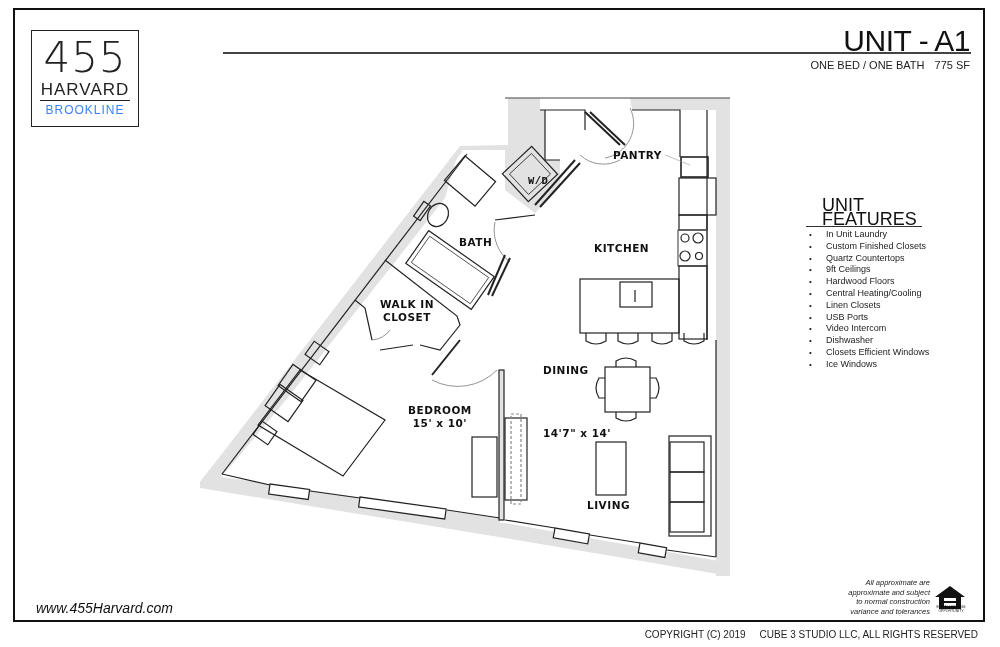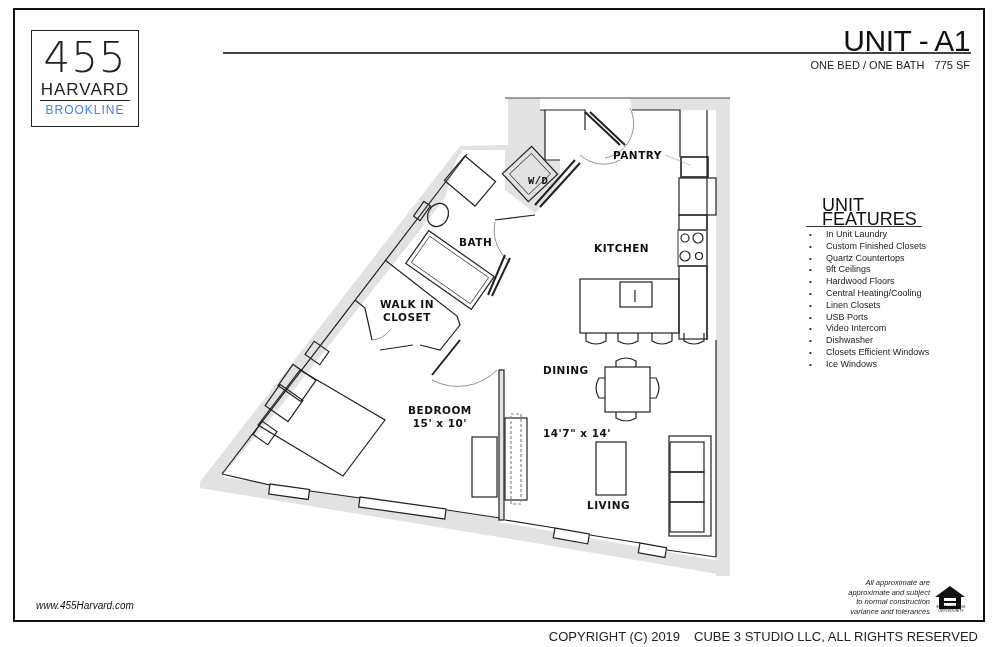--- a/index.html
+++ b/index.html
@@ -11,25 +11,25 @@
   .logo .brook { font-family:"Liberation Sans", sans-serif; font-size:12px; letter-spacing:1px; line-height:16px; color:#3b82f6; margin-top:1px; }
   .hline { position:absolute; left:223px; top:52px; width:748px; height:2px; background:#444; }
   .unit-title { position:absolute; right:30px; top:24px; font-size:30px; font-family:"Liberation Sans", sans-serif; letter-spacing:-0.5px; color:#111; }
   .unit-sub { position:absolute; right:30px; top:59px; font-size:11px; color:#222; }
   .unit-sub span { margin-left:10px; }
   .features { position:absolute; left:806px; top:198px; width:120px; }
   .features .ftitle { font-size:18px; text-decoration:none; border-bottom:1.5px solid #333; padding-left:16px; padding-bottom:0; line-height:14px; width:100px; }
   .features ul { list-style:none; margin:2px 0 0 0; padding:0; }
   .features li { font-size:9px; line-height:11.8px; color:#222; position:relative; padding-left:20px; white-space:nowrap; }
   .features li::before { content:"•"; position:absolute; left:3px; top:0; font-size:8px; }
-  .website { position:absolute; left:36px; top:600px; font-size:10px; font-style:italic; color:#111; }
+  .website { position:absolute; left:36px; top:600px; font-size:14px; font-style:italic; color:#111; }
   .disclaimer { position:absolute; left:840px; top:578px; width:90px; text-align:right; font-size:7.5px; font-style:italic; line-height:9.5px; color:#222; }
   .eho { position:absolute; left:934px; top:580px; width:32px; height:36px; }
   .eho-text { position:absolute; left:930px; top:605px; width:42px; font-size:3.5px; text-align:center; line-height:4px; }
-  .copyright { position:absolute; right:22px; top:629px; font-size:13px; color:#222; }
+  .copyright { position:absolute; right:22px; top:629px; font-size:10px; color:#222; }
   .copyright span { margin-left:14px; }
   .plan { position:absolute; left:0; top:0; }
   .room-label { position:absolute; font-family:"DejaVu Sans", sans-serif; font-weight:bold; font-size:10.5px; letter-spacing:0.5px; color:#111; text-align:center; line-height:13px; }
 </style>
 </head>
 <body>
 
 <div class="frame"></div>
 
 <div class="logo">

